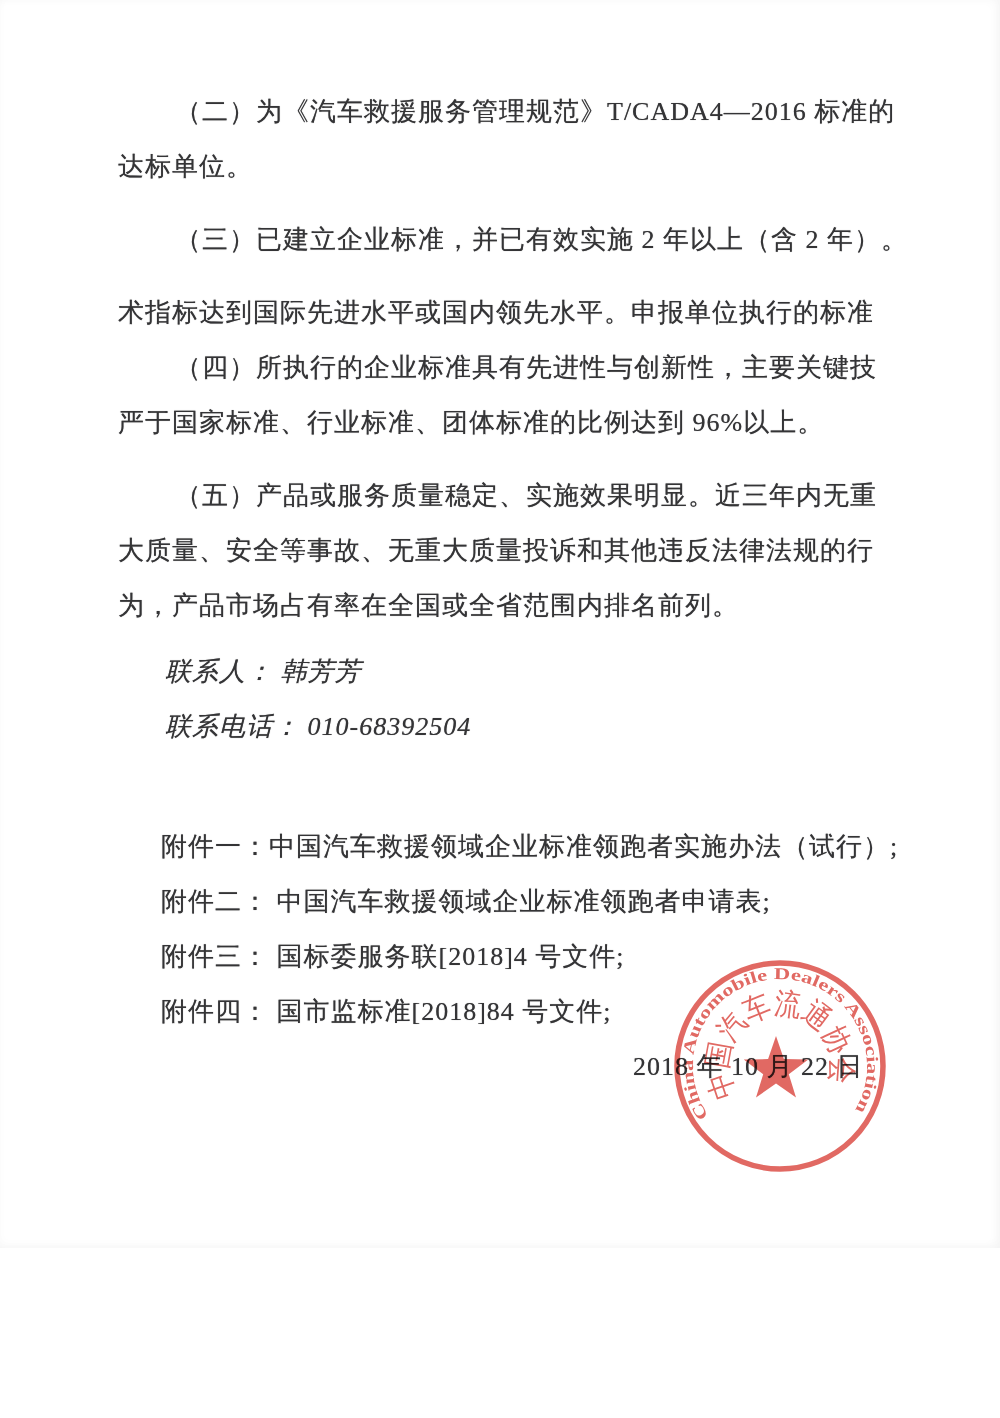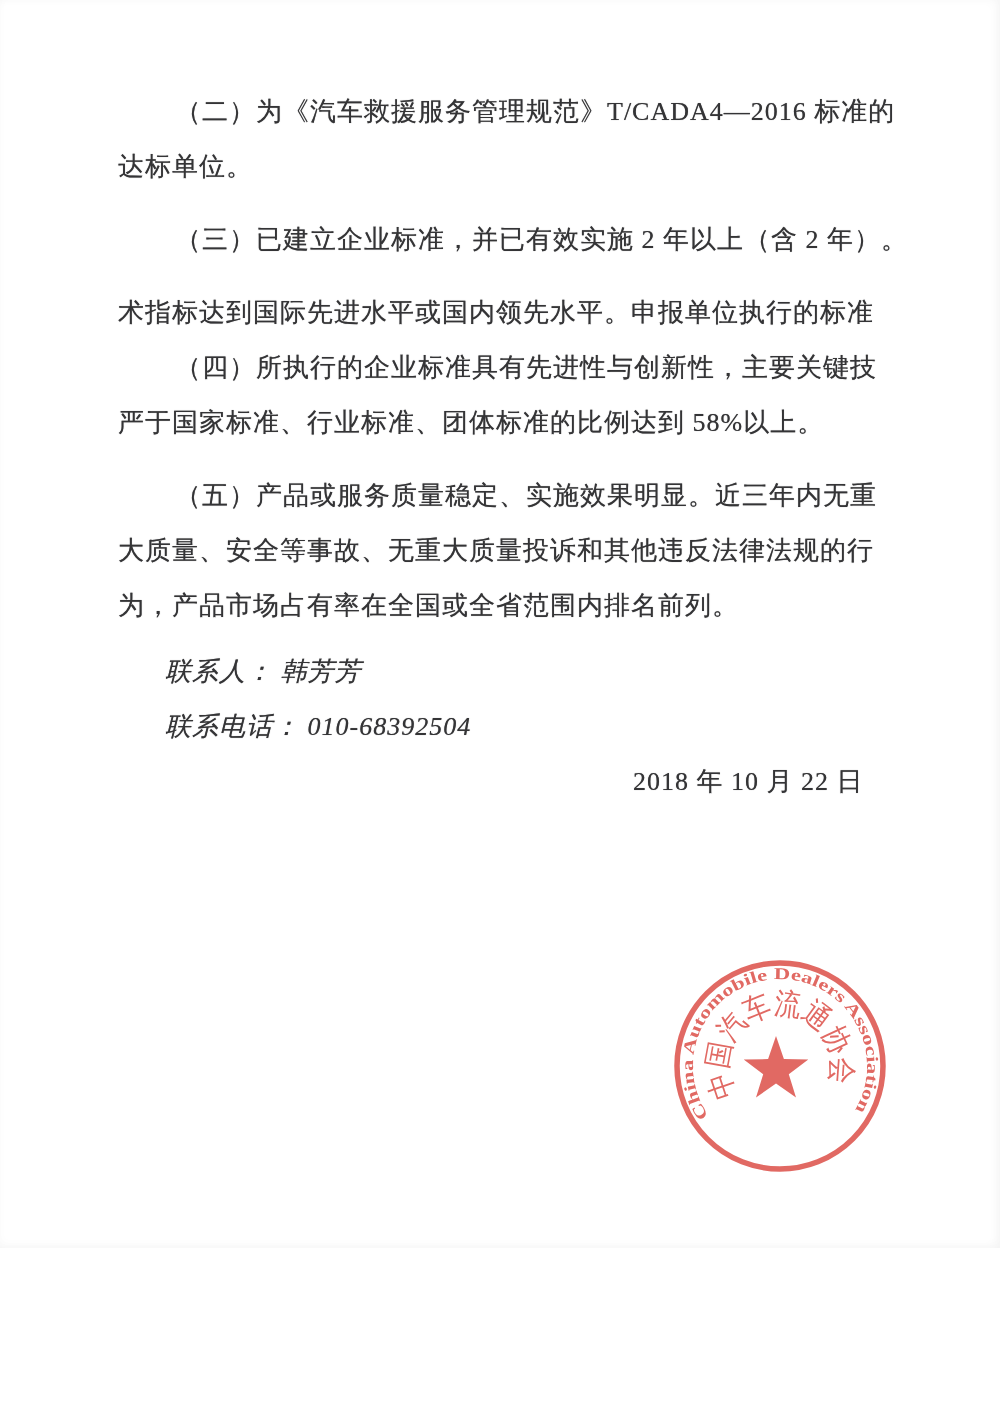--- a/index.html
+++ b/index.html
@@ -89,34 +89,40 @@
       <div class="line">达标单位。</div>
     </div>
 
     <div class="para">
       <div class="line indent">（三）已建立企业标准，并已有效实施 2 年以上（含 2 年）。</div>
     </div>
 
     <div class="para">
       <div class="line">术指标达到国际先进水平或国内领先水平。申报单位执行的标准</div>
       <div class="line indent">（四）所执行的企业标准具有先进性与创新性，主要关键技</div>
-      <div class="line">严于国家标准、行业标准、团体标准的比例达到 58%以上。</div>
+      <div class="line">严于国家标准、行业标准、团体标准的比例达到 96%以上。</div>
     </div>
 
     <div class="para para-last">
       <div class="line indent">（五）产品或服务质量稳定、实施效果明显。近三年内无重</div>
       <div class="line">大质量、安全等事故、无重大质量投诉和其他违反法律法规的行</div>
       <div class="line">为，产品市场占有率在全国或全省范围内排名前列。</div>
     </div>
 
     <div class="contact">
       <div class="line indent-contact">联系人： 韩芳芳</div>
       <div class="line indent-contact">联系电话： 010-68392504</div>
     </div>
 
+    <div class="attachments">
+      <div class="line indent-attach">附件一：中国汽车救援领域企业标准领跑者实施办法（试行）;</div>
+      <div class="line indent-attach">附件二： 中国汽车救援领域企业标准领跑者申请表;</div>
+      <div class="line indent-attach">附件三： 国标委服务联[2018]4 号文件;</div>
+      <div class="line indent-attach">附件四： 国市监标准[2018]84 号文件;</div>
+    </div>
 
     <div class="line date-line">2018 年 10 月 22 日</div>
 
   </div>
 
   <div class="stamp">
     <svg viewBox="0 0 216 216" xmlns="http://www.w3.org/2000/svg" xmlns:xlink="http://www.w3.org/1999/xlink">
       <defs>
         <path id="arcEn" d="M 36.7,157.9 A 87,87 0 1 1 179.3,157.9" fill="none"></path>
         <path id="arcZh" d="M 64.4,136.3 A 52,52 0 1 1 151.6,136.3" fill="none"></path>

